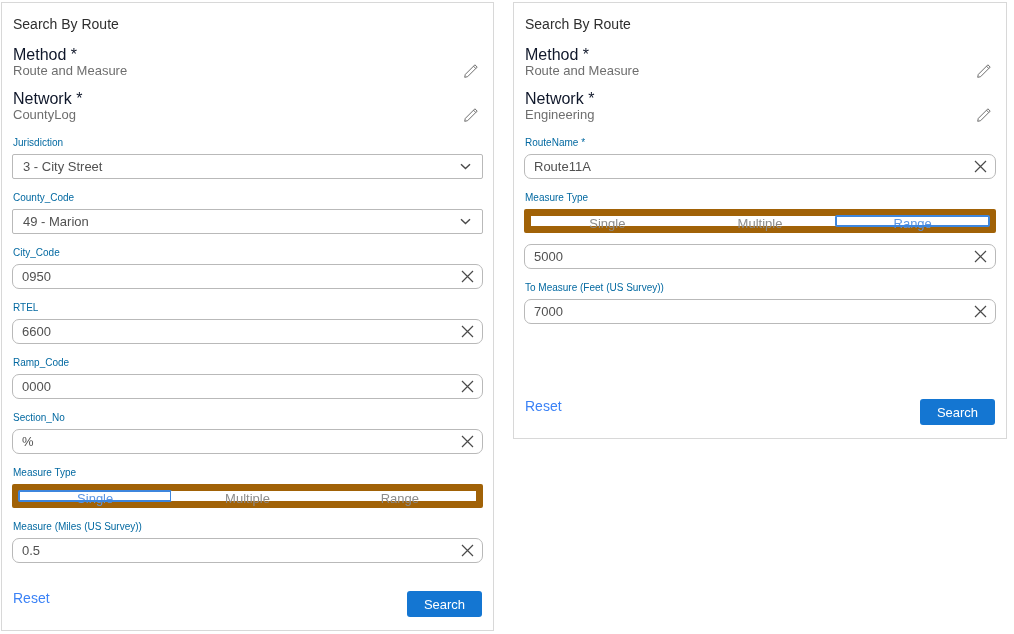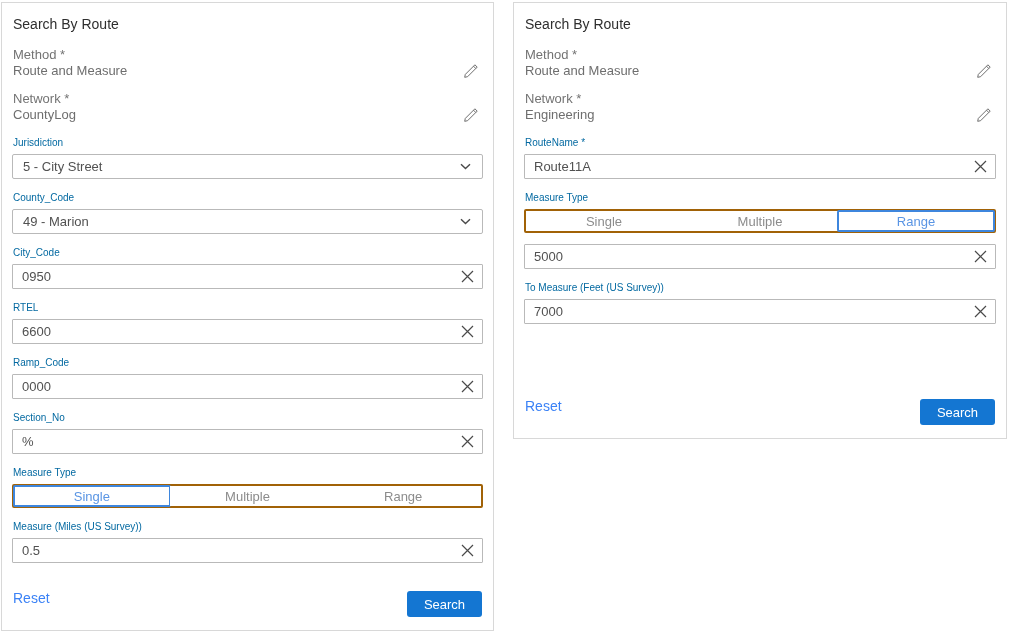--- a/index.html
+++ b/index.html
@@ -29,21 +29,21 @@
 
   .card-title {
     font-size: 14px;
     line-height: 17px;
     color: #2e2e2e;
     margin: 1px 0 14px 1px;
   }
 
   
   .dfield { margin: 0 1px 12px 1px; }
-  .dfield .label { font-size: 13px; line-height: 16px; color: #737373; }
+  .dfield .label { font-size: 16px; line-height: 16px; color: #0f172a; }
   .dfield .vrow {
     display: flex; justify-content: space-between; align-items: center;
   }
   .dfield .value { font-size: 13px; line-height: 16px; color: #6e6e6e; }
   .edit-btn {
     background: none; border: none; padding: 0 3px; margin: 0;
     cursor: pointer; display: flex; align-items: center;
   }
 
   
@@ -60,38 +60,38 @@
     display: flex; align-items: center; justify-content: space-between;
     padding: 0 11px 0 10px;
     cursor: pointer;
   }
   .selectbox .sel-text { font-size: 13px; color: #515151; }
 
   .textbox { position: relative; height: 25px; }
   .text-input {
     width: 100%; height: 25px;
     border: 1px solid #b9b9b9;
-    border-radius: 1px;
+    border-radius: 7px;
     padding: 0 32px 0 9px;
     font-size: 13px; color: #515151;
     font-family: "Liberation Sans", sans-serif;
     background: #fff;
     outline: none;
   }
   .clear-btn {
     position: absolute; right: 1px; top: 1px; bottom: 1px; width: 30px;
     background: transparent; border: none; cursor: pointer;
     display: flex; align-items: center; justify-content: center;
     padding: 0;
   }
 
   .segmented {
     display: flex;
     height: 24px;
-    border: 2px solid #a16207;
+    border: 7px solid #a16207;
     border-radius: 2px;
     background: #fff;
   }
   .seg {
     flex: 1;
     background: #fff;
     border: none;
     font-family: "Liberation Sans", sans-serif;
     font-size: 13px;
     color: #8c8c8c;
@@ -167,21 +167,21 @@
                 <path d="M10.5 3.2 L12.8 5.5" fill="none" stroke="#6e6e6e" stroke-width="1"></path>
               </svg>
           </span>
         </button>
       </div>
     </div>
 
     <div class="cfield">
       <div class="label">Jurisdiction</div>
       <div class="selectbox">
-        <span class="sel-text">5 - City Street</span>
+        <span class="sel-text">3 - City Street</span>
         <span class="icon">
           <svg width="11" height="7" viewBox="0 0 11 7">
               <path d="M1 1.2 L5.5 5.6 L10 1.2" fill="none" stroke="#4a4a4a" stroke-width="1.4"></path>
             </svg>
         </span>
       </div>
     </div>
 
     <div class="cfield">
       <div class="label">County_Code</div>

